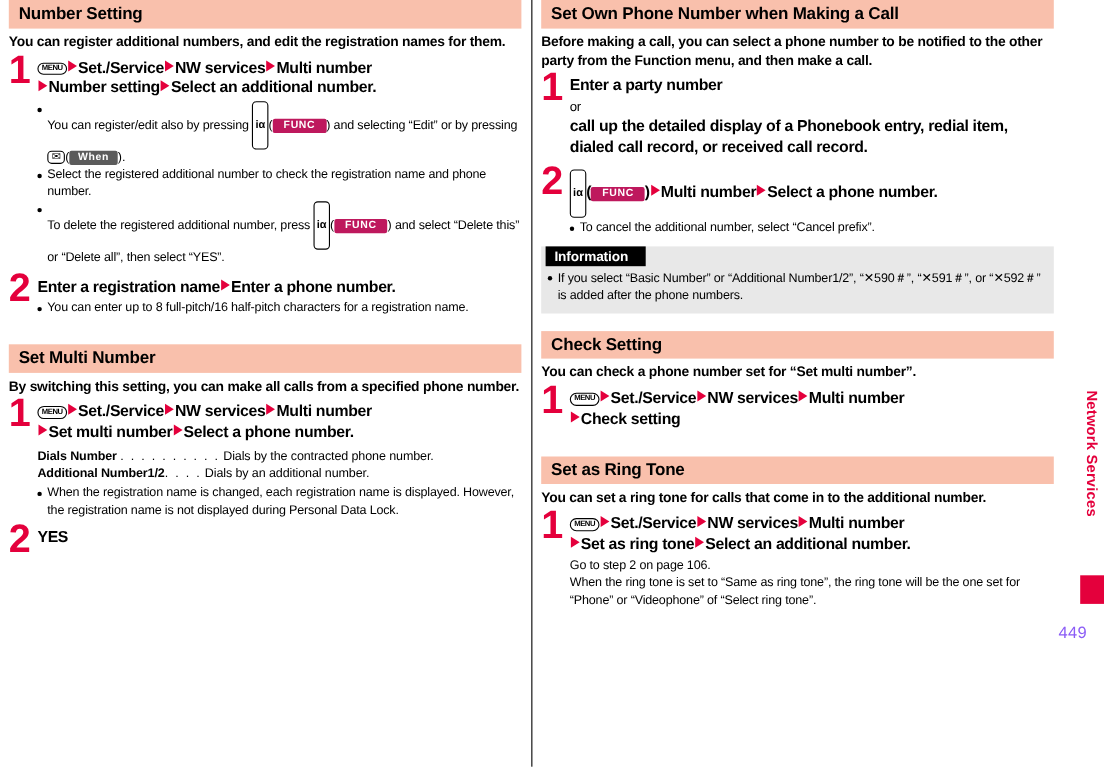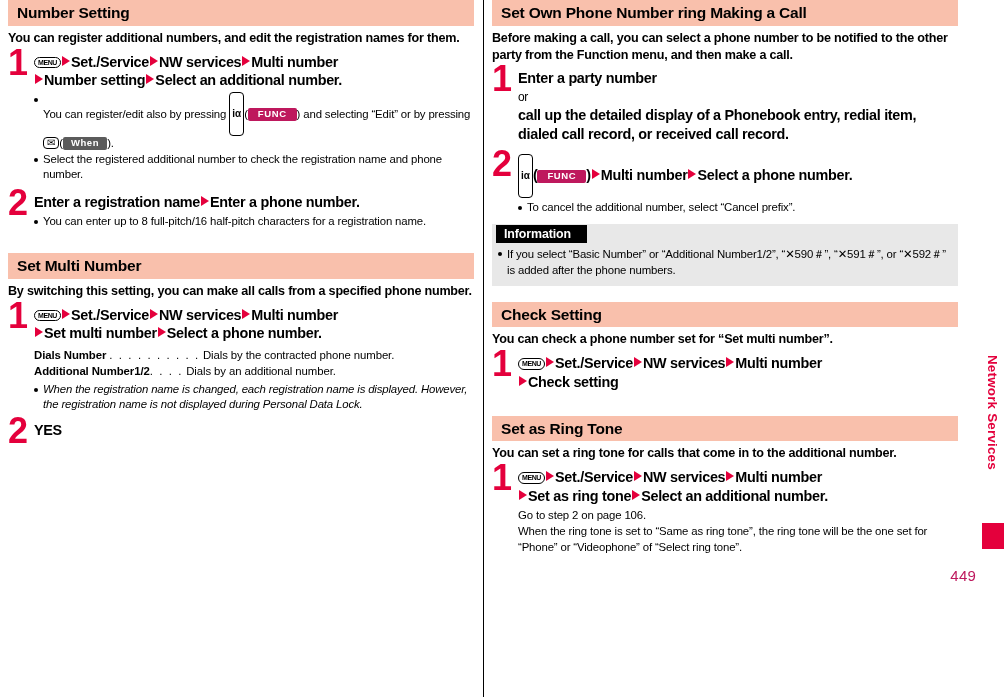--- a/index.html
+++ b/index.html
@@ -171,21 +171,21 @@
   ul.notes li::before {
     content: "";
     position: absolute;
     left: 0;
     top: 6px;
     width: 4px;
     height: 4px;
     background: #000;
     border-radius: 50%;
   }
-  ul.notes.indent { margin-left: 26px; font-style: italic; }
+  ul.notes.indent { margin-left: 26px; }
 
   .plain-note {
     font-size: 11.4px;
     line-height: 1.4;
     letter-spacing: -0.15px;
     margin-left: 26px;
   }
 
   
   .deflist {
@@ -244,26 +244,26 @@
   .side-tab {
     position: absolute;
     right: 0px;
     top: 523px;
     width: 22px;
     height: 26px;
     background: #e4003c;
   }
   .page-num {
     position: absolute;
-    right: 28px;
+    right: 16px;
     bottom: 12px;
     font-size: 15px;
     font-weight: normal;
     letter-spacing: 0.2px;
-    color: #be185d;
+    color: #8b5cf6;
   }
 
   .spacer-sm { height: 7px; }
   .spacer-md { height: 16px; }
   .spacer-lg { height: 22px; }
 </style>
 </head>
 <body>
 
 <div class="page">
@@ -280,20 +280,21 @@
       <div class="step-num">1</div>
       <div class="step-title">
         <span class="key-menu">MENU</span><span class="arrow"></span><span>Set./Service</span><span class="arrow"></span><span>NW services</span><span class="arrow"></span><span>Multi number</span><br><span class="arrow"></span><span>Number setting</span><span class="arrow"></span><span>Select an additional number.</span>
       </div>
 
       <ul class="notes">
         <li><span>You can register/edit also by pressing </span><span class="key-ifunc">iα</span>(<span class="softkey">FUNC</span>)<span> and selecting “Edit” or by pressing </span><span class="key-mail">✉</span>(<span class="softkey edit">When</span>)<span>.</span></li>
 
         <li><span>Select the registered additional number to check the registration name and phone number.</span></li>
 
+        <li><span>To delete the registered additional number, press </span><span class="key-ifunc">iα</span>(<span class="softkey">FUNC</span>)<span> and select “Delete this” or “Delete all”, then select “YES”.</span></li>
       </ul>
     </div>
 
     <div class="spacer-sm"></div>
 
     <div class="step">
       <div class="step-num">2</div>
       <div class="step-title">
         <span>Enter a registration name</span><span class="arrow"></span><span>Enter a phone number.</span>
       </div>
@@ -333,21 +334,21 @@
       <div class="step-num">2</div>
       <div class="step-title">
         <span>YES</span>
       </div>
     </div>
 
   </div>
 
   <div class="col col-right">
 
-    <div class="sec-head">Set Own Phone Number ring Making a Call</div>
+    <div class="sec-head">Set Own Phone Number when Making a Call</div>
 
     <div class="intro">Before making a call, you can select a phone number to be notified to the other party from the Function menu, and then make a call.</div>
 
     <div class="step">
       <div class="step-num">1</div>
       <div class="step-title">
         <span>Enter a party number</span>
         <div class="or-line">or</div>
         <span>call up the detailed display of a Phonebook entry, redial item, dialed call record, or received call record.</span>
       </div>

